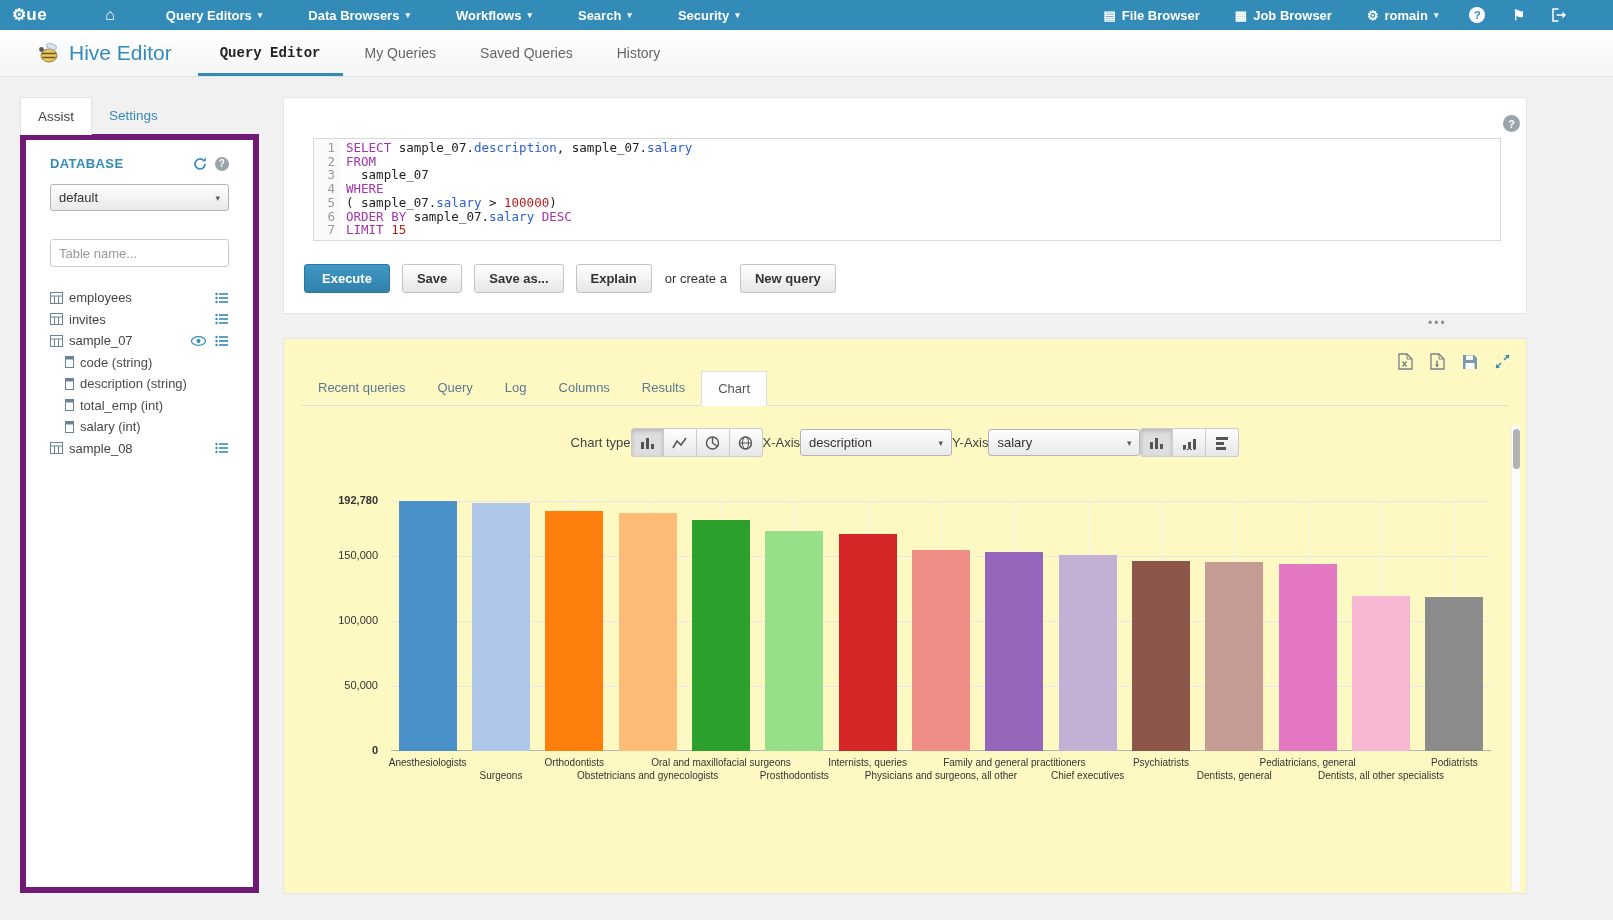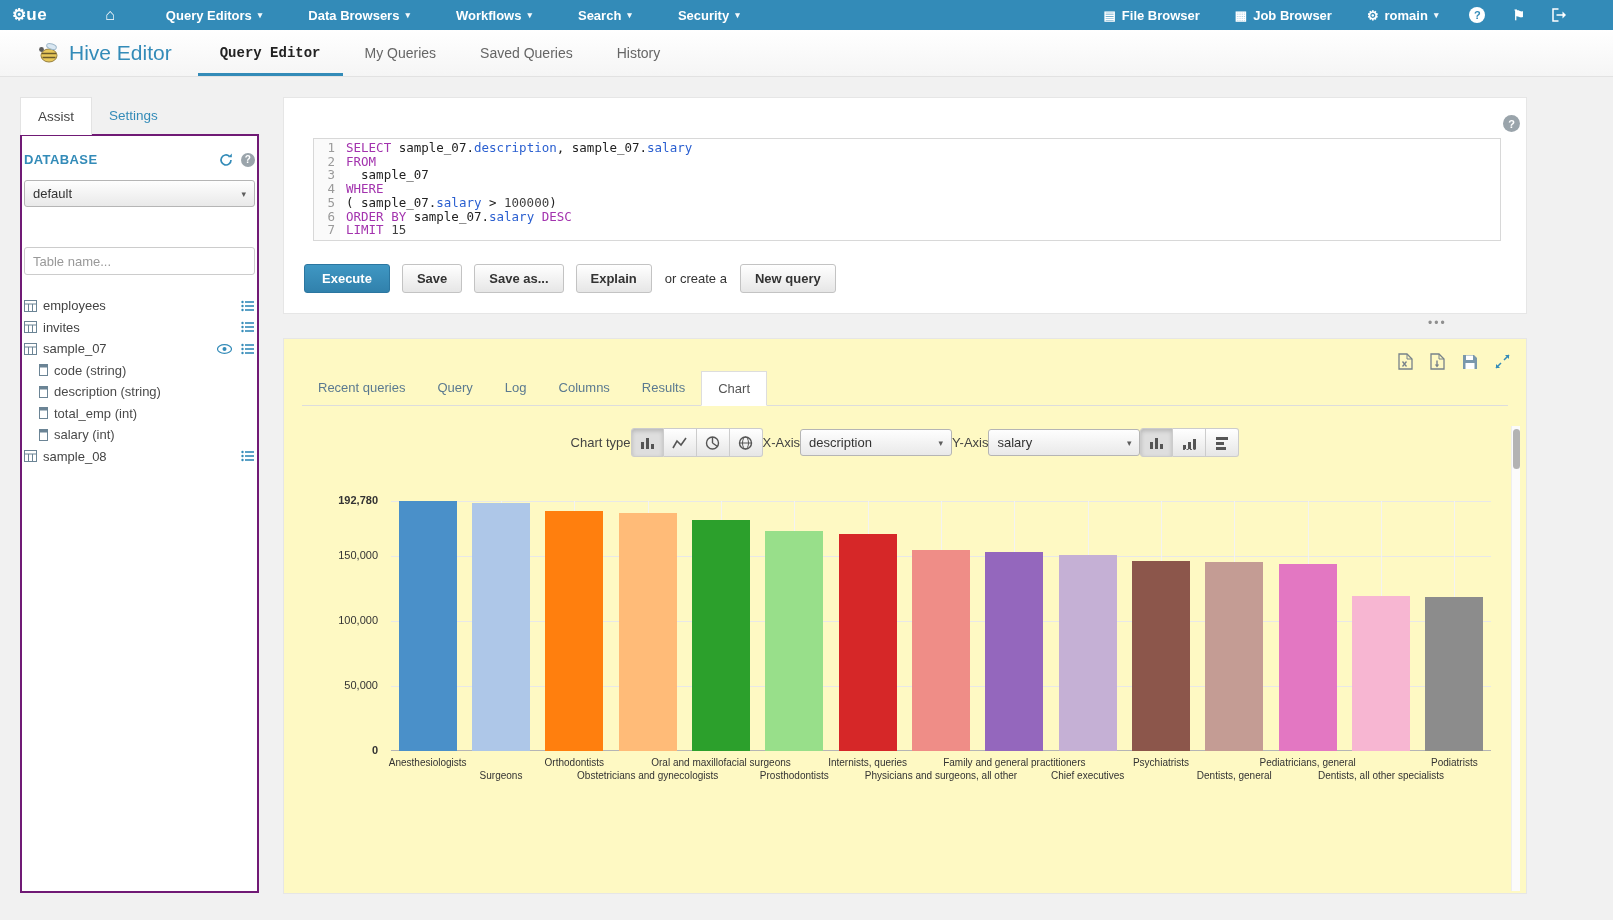--- a/index.html
+++ b/index.html
@@ -48,37 +48,37 @@
   .subnav-tab.active { color:#222; font-weight:bold; box-shadow:inset 0 -3px 0 #338bb8;font-family:Liberation Mono, monospace; }
 
   
   .sidebar { position:absolute; left:20px; top:97px; width:239px; bottom:27px; }
   .assist-tabs { height:37px; display:flex; position:relative; z-index:2; }
   .assist-tab { padding:0 17px; display:flex; align-items:center; font-size:13.5px; cursor:pointer; }
   .assist-tab.active { background:#fff; border:1px solid #e3e3e3; border-bottom:none; color:#444; margin-bottom:-1px; }
   .assist-tab.link { color:#338bb8; }
   .sidebar-body {
     position:absolute; top:37px; left:0; right:0; bottom:0;
-    background:#fff; border:2px solid #701a75; padding:16px 2px;
+    background:#fff; border:6px solid #701a75; padding:16px 24px;
   }
   .db-row { display:flex; align-items:center; color:#338bb8; font-weight:bold; font-size:13px; letter-spacing:.4px; }
   .db-icons { margin-left:auto; display:flex; align-items:center; gap:8px; }
   .gray-q {
     width:14px; height:14px; border-radius:50%; background:#9aa4ab; color:#fff;
     display:flex; align-items:center; justify-content:center; font-size:10px; font-weight:bold; cursor:pointer;
   }
   .hue-select {
     margin-top:13px; height:27px; border:1px solid #b5b5b5; border-radius:3px;
     background:linear-gradient(#fefefe,#e9e9e9);
     display:flex; align-items:center; justify-content:space-between;
     padding:0 8px; font-size:13px; color:#333; cursor:pointer;
   }
   .hue-select .caret { color:#555; }
   .tbl-filter {
-    margin-top:40px; width:100%; height:28px; border:1px solid #ccc; border-radius:3px;
+    margin-top:28px; width:100%; height:28px; border:1px solid #ccc; border-radius:3px;
     padding:0 8px; font-size:13px; color:#333; outline:none; font-family:"Liberation Sans",sans-serif;
   }
   .tbl-filter::placeholder { color:#999; }
   .table-list { margin-top:20px; }
   .tree-row { height:21.5px; display:flex; align-items:center; gap:6px; font-size:13px; color:#444; cursor:pointer; }
   .tree-row.col { padding-left:15px; color:#4a4a4a; }
   .tico { display:flex; align-items:center; }
   .row-icons { margin-left:auto; display:flex; align-items:center; gap:9px; }
 
   
@@ -87,21 +87,21 @@
     background:#fff; border:1px solid #e6e6e6;
   }
   .editor-help { position:absolute; top:17px; right:6px; width:17px; height:17px; font-size:11px; }
   .code-box {
     position:absolute; left:29px; top:40px; width:1188px; height:103px;
     border:1px solid #d8d8d8; background:#fff; display:flex;
     font-family:"DejaVu Sans Mono", monospace; font-size:12.5px; line-height:13.7px;
   }
   .code-gutter { width:26px; background:#fafafa; color:#9a9a9a; text-align:right; padding:2px 5px 0 0; }
   .code-lines { padding:2px 0 0 6px; white-space:pre; color:#222; }
-  .tok-kw { color:#a333ae; } .tok-id { color:#2a5fd0; } .tok-num { color:#404040;margin-top:16px; } .tok-pl { color:#222; }
+  .tok-kw { color:#a333ae; } .tok-id { color:#2a5fd0; } .tok-num { color:#b91c1c;margin-top:16px; } .tok-pl { color:#222; }
   .editor-actions { position:absolute; left:20px; top:166px; display:flex; align-items:center; gap:12px; font-size:13px; }
   .btn {
     height:29px; padding:0 14px; border:1px solid #c3c3c3; border-radius:3px;
     background:linear-gradient(#ffffff,#e6e6e6); color:#333; font-weight:bold; font-size:13px;
     display:flex; align-items:center; cursor:pointer;
   }
   .btn-primary { background:linear-gradient(#3f97c3,#3181ac); border-color:#2b76a0; color:#fff; padding:0 17px; }
   .or-create { color:#333; margin:0 1px; }
   .resize-dots { position:absolute; left:1428px; top:316px; color:#8f8f8f; font-size:12px; letter-spacing:2px; cursor:row-resize; }
 

